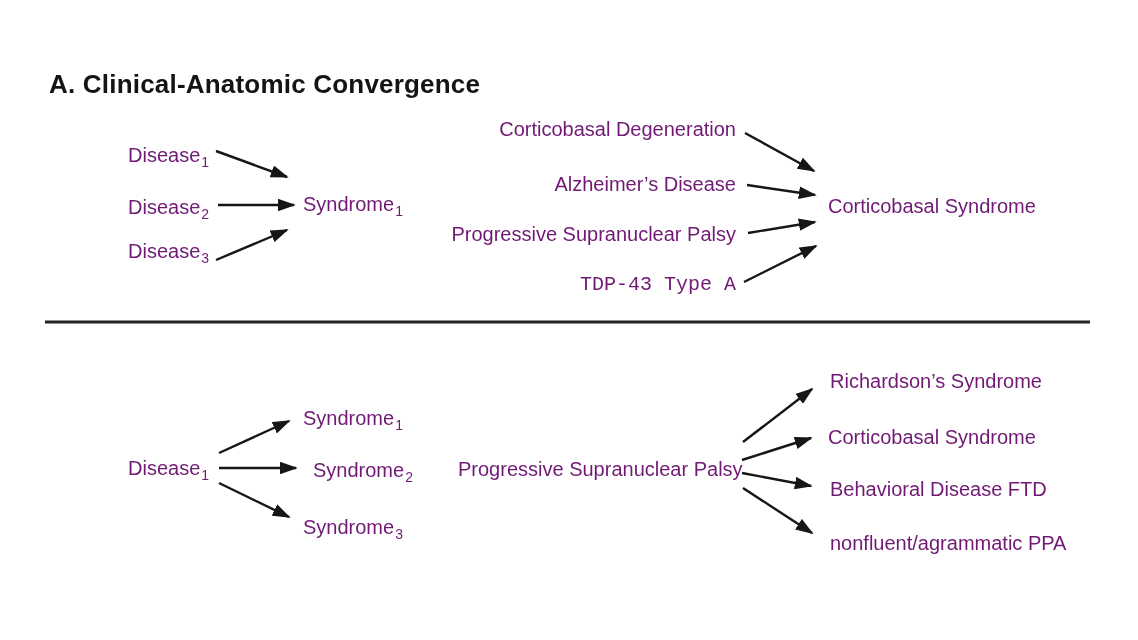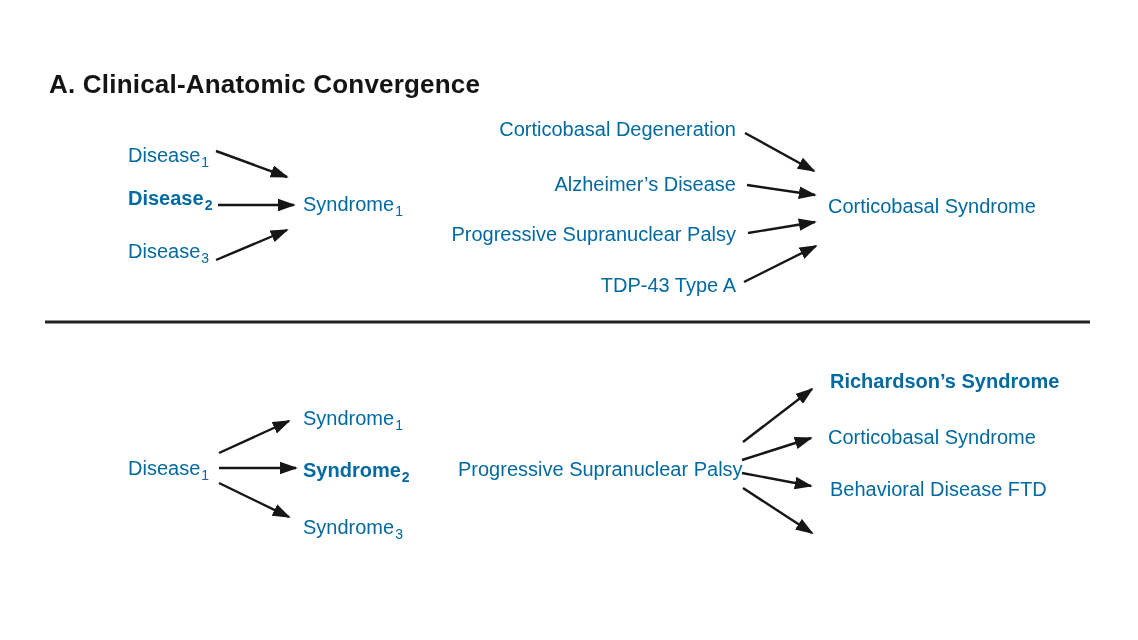--- a/index.html
+++ b/index.html
@@ -14,21 +14,21 @@
   .arrows{position:absolute;left:0;top:0;width:1138px;height:640px;}
   .title{
     position:absolute;
     font-size:26px;font-weight:700;line-height:31px;
     letter-spacing:0.2px;color:#141414;white-space:nowrap;
   }
   .lbl{
     position:absolute;
     font-size:20px;line-height:24px;white-space:nowrap;
     transform:translateY(-50%);
-    color:#0369a1;
+    color:#701a75;
   }
   .r{text-align:right;}
   .sb{font-size:14px;position:relative;top:5px;margin-left:1px;}
 </style>
 </head>
 <body>
 
 <div class="canvas">
 
   <svg class="arrows" width="1138" height="640" viewBox="0 0 1138 640" xmlns="http://www.w3.org/2000/svg">
@@ -57,48 +57,49 @@
     <line x1="742" y1="460" x2="811" y2="438" stroke="#161616" stroke-width="2.4" marker-end="url(#ah)"></line>
     <line x1="742" y1="473" x2="811" y2="486" stroke="#161616" stroke-width="2.4" marker-end="url(#ah)"></line>
     <line x1="743" y1="488" x2="812" y2="533" stroke="#161616" stroke-width="2.4" marker-end="url(#ah)"></line>
   </svg>
 
   <div class="title" style="left:49px;top:69px;">A. Clinical-Anatomic Convergence</div>
 
   <div class="lbl" style="left:128px;top:156px;">
     <span>Disease</span><span class="sb">1</span>
   </div>
-  <div class="lbl" style="left:128px;top:199px;font-weight:bold;">
+  <div class="lbl" style="left:128px;top:208px;">
     <span>Disease</span><span class="sb">2</span>
   </div>
   <div class="lbl" style="left:128px;top:252px;">
     <span>Disease</span><span class="sb">3</span>
   </div>
   <div class="lbl" style="left:303px;top:205px;">
     <span>Syndrome</span><span class="sb">1</span>
   </div>
 
   <div class="lbl r" style="right:402px;top:129px;">Corticobasal Degeneration</div>
   <div class="lbl r" style="right:402px;top:184px;text-align:center;">Alzheimer’s Disease</div>
   <div class="lbl r" style="right:402px;top:234px;">Progressive Supranuclear Palsy</div>
-  <div class="lbl r" style="right:402px;top:285px;">TDP-43 Type A</div>
+  <div class="lbl r" style="right:402px;top:285px;font-family:Liberation Mono, monospace;">TDP-43 Type A</div>
   <div class="lbl" style="left:828px;top:206px;">Corticobasal Syndrome</div>
 
 
   <div class="lbl" style="left:128px;top:469px;">
     <span>Disease</span><span class="sb">1</span>
   </div>
   <div class="lbl" style="left:303px;top:419px;">
     <span>Syndrome</span><span class="sb">1</span>
   </div>
-  <div class="lbl" style="left:303px;top:471px;font-weight:bold;">
+  <div class="lbl" style="left:313px;top:471px;">
     <span>Syndrome</span><span class="sb">2</span>
   </div>
   <div class="lbl" style="left:303px;top:528px;">
     <span>Syndrome</span><span class="sb">3</span>
   </div>
 
   <div class="lbl" style="left:458px;top:469px;">Progressive Supranuclear Palsy</div>
-  <div class="lbl" style="left:830px;top:381px;font-weight:bold;">Richardson’s Syndrome</div>
+  <div class="lbl" style="left:830px;top:381px;">Richardson’s Syndrome</div>
   <div class="lbl" style="left:828px;top:437px;">Corticobasal Syndrome</div>
   <div class="lbl" style="left:830px;top:489px;">Behavioral Disease FTD</div>
+  <div class="lbl" style="left:830px;top:543px;">nonfluent/agrammatic PPA</div>
 
 </div>
 
 </body></html>

